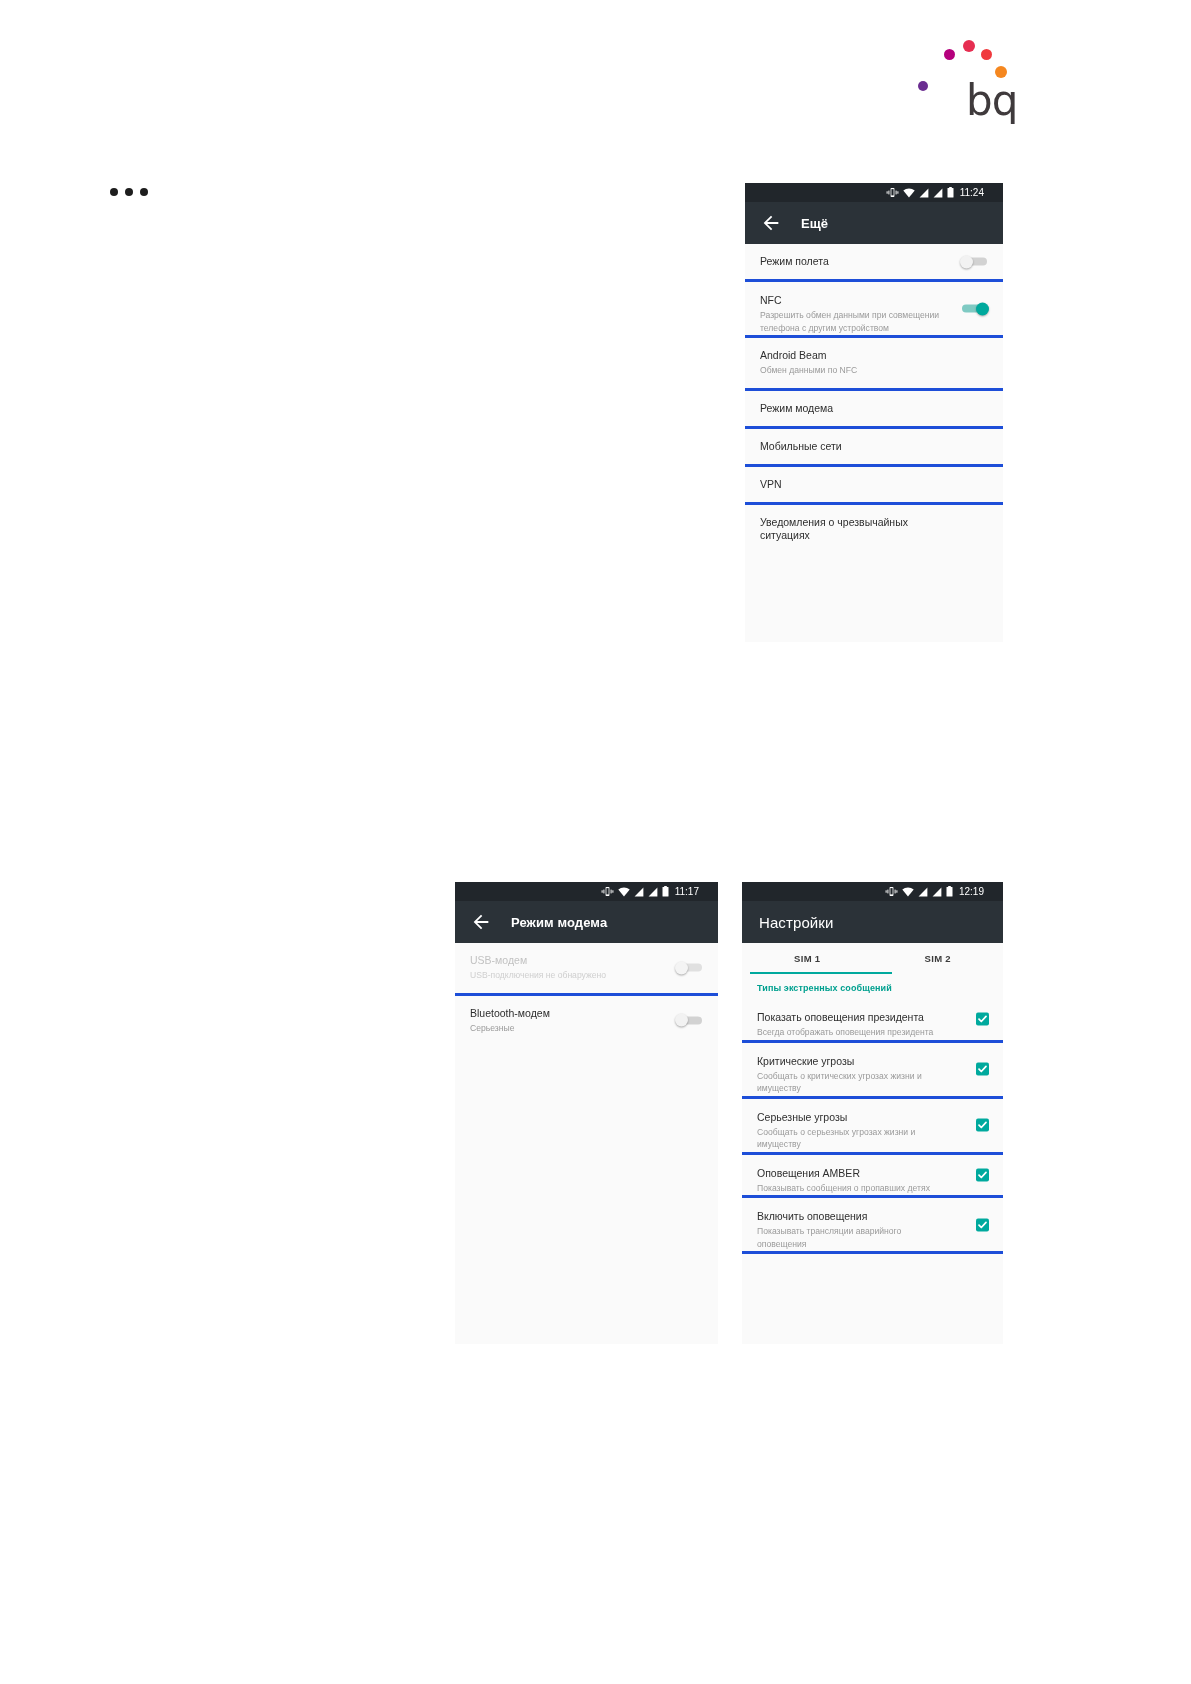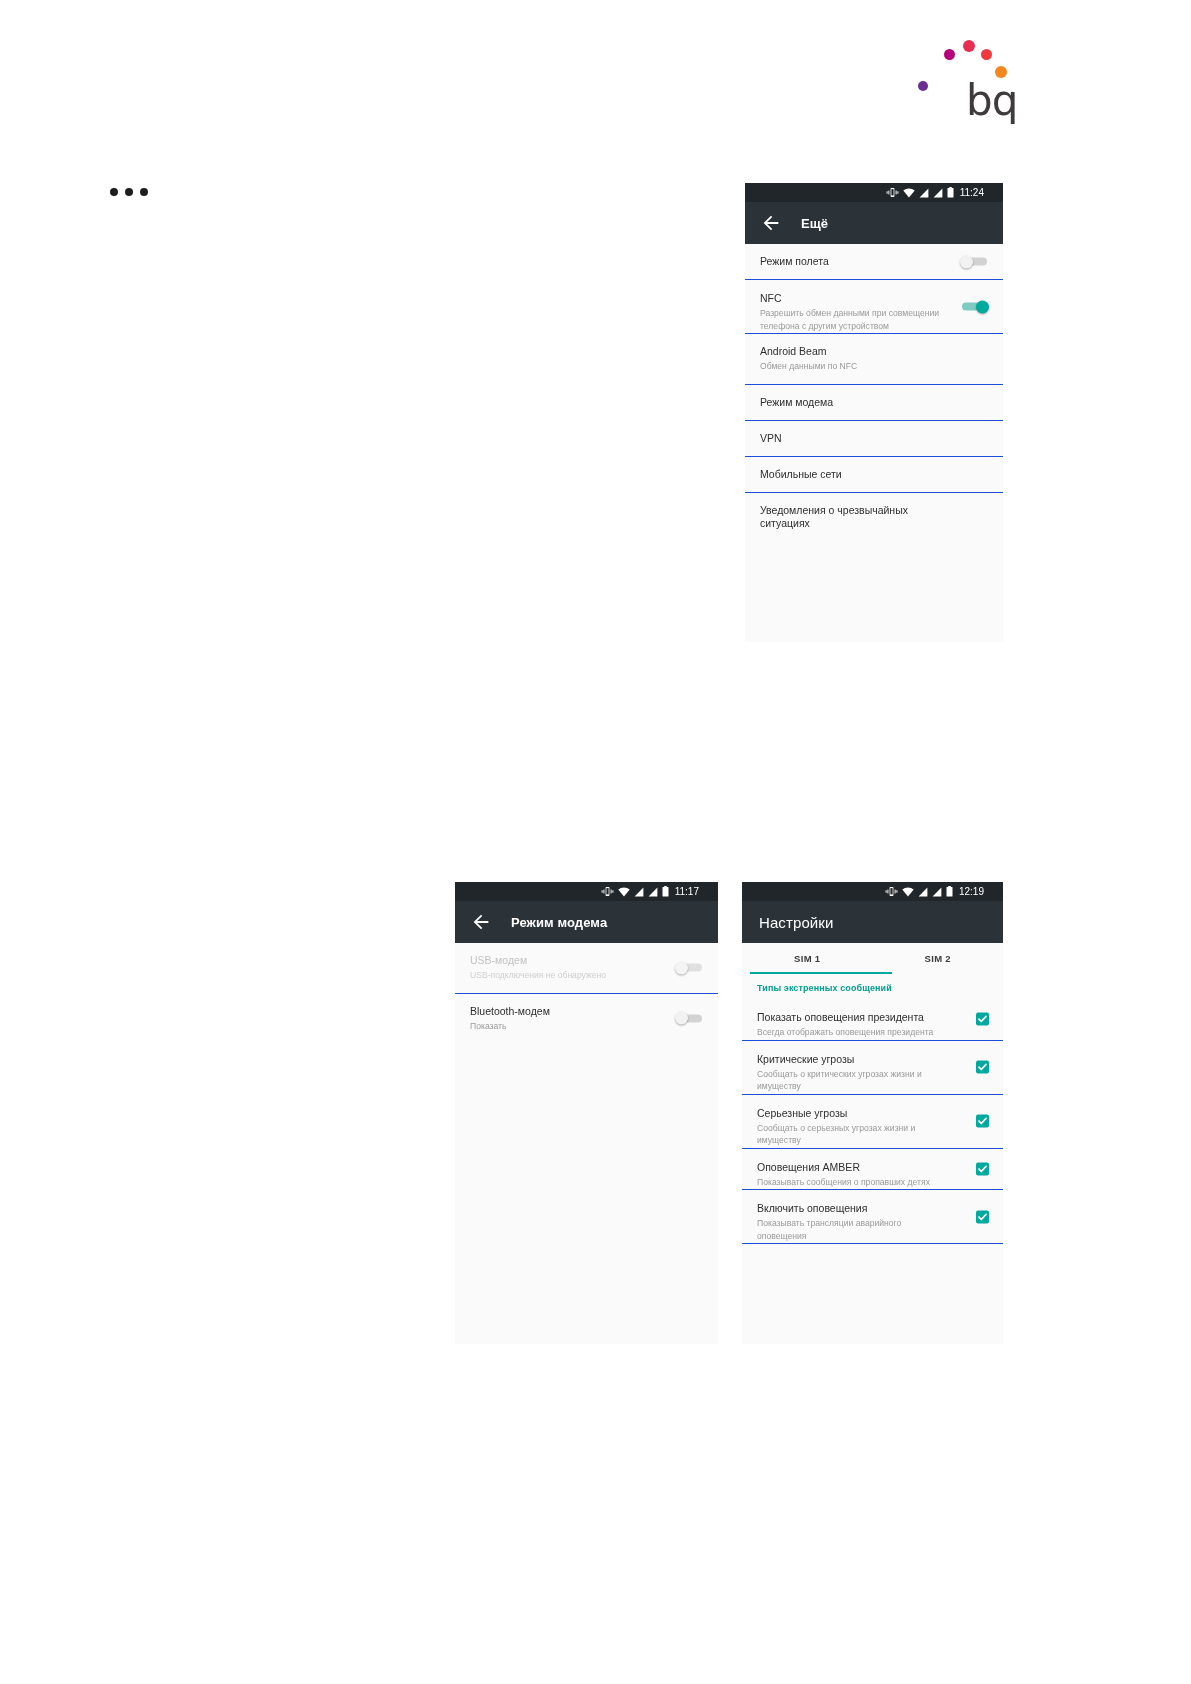--- a/index.html
+++ b/index.html
@@ -105,21 +105,21 @@
     font-weight: bold;
     letter-spacing: 0.1px;
   }
   .actionbar.plain .title { font-weight: normal; font-size: 15px; }
 
   
   .list { background: #fafafa; }
   .row {
     position: relative;
     padding: 11px 15px 11px 15px;
-    border-bottom: 1px solid #1d4ed8;
+    border-bottom: 3px solid #1d4ed8;
     background: #fafafa;
     min-height: 17px;
     box-sizing: border-box;
   }
   .row.tall { padding-top: 12px; padding-bottom: 1px; }
   .row .primary {
     font-size: 10.5px;
     color: #2e2e2e;
     line-height: 1.25;
     padding-right: 48px;
@@ -290,25 +290,25 @@
     <div class="row">
       <div class="primary">Android Beam</div>
       <div class="secondary">Обмен данными по NFC</div>
     </div>
 
     <div class="row">
       <div class="primary">Режим модема</div>
     </div>
 
     <div class="row">
+      <div class="primary">Мобильные сети</div>
+    </div>
+
+    <div class="row">
       <div class="primary">VPN</div>
-    </div>
-
-    <div class="row">
-      <div class="primary">Мобильные сети</div>
     </div>
 
     <div class="row noborder">
       <div class="primary">Уведомления о чрезвычайных ситуациях</div>
     </div>
 
   </div>
   <div class="filler" style="height:80px"></div>
 </div>
 
@@ -354,21 +354,21 @@
       <div class="switch disabled">
           <div class="track"></div>
           <div class="thumb"></div>
         </div>
     </div>
 
 
 
     <div class="row noborder">
       <div class="primary">Bluetooth-модем</div>
-      <div class="secondary">Показать</div>
+      <div class="secondary">Серьезные</div>
       <div class="switch">
           <div class="track"></div>
           <div class="thumb"></div>
         </div>
     </div>
 
   </div>
   <div class="filler" style="height:190px"></div>
 </div>
 

